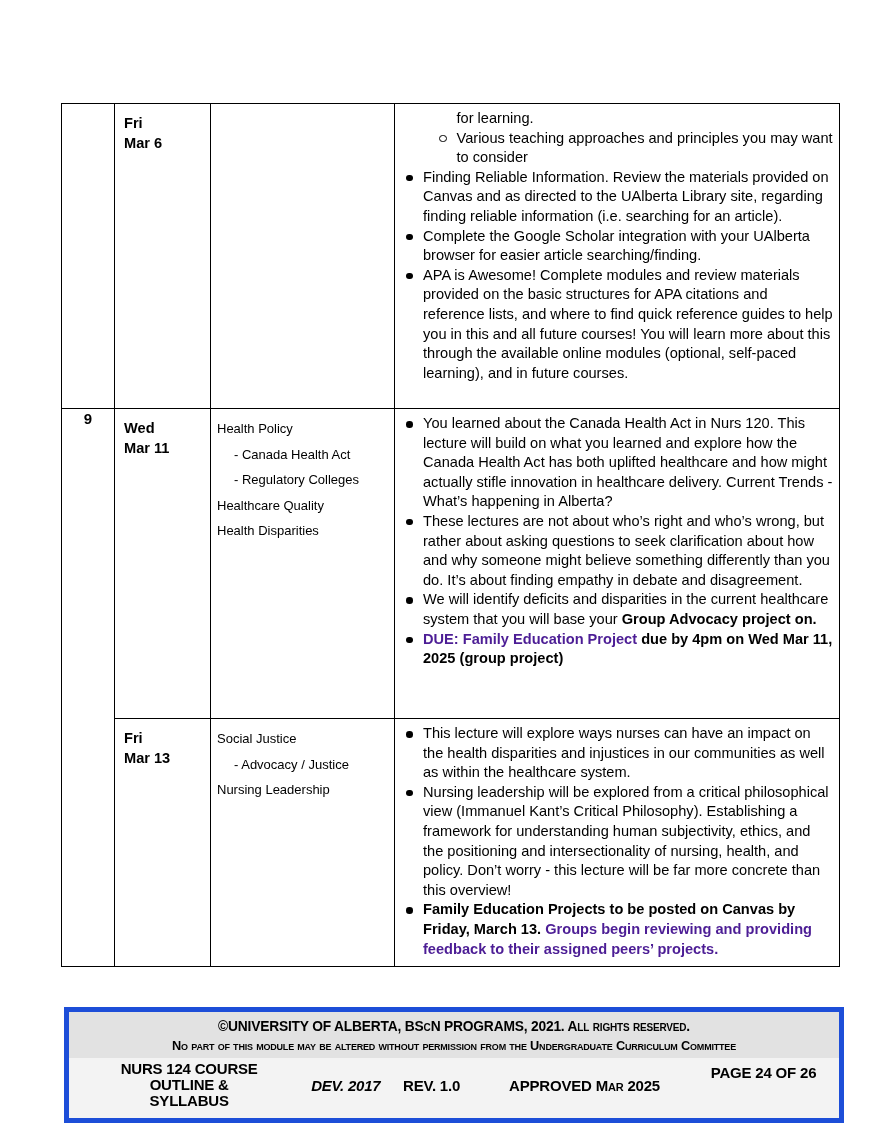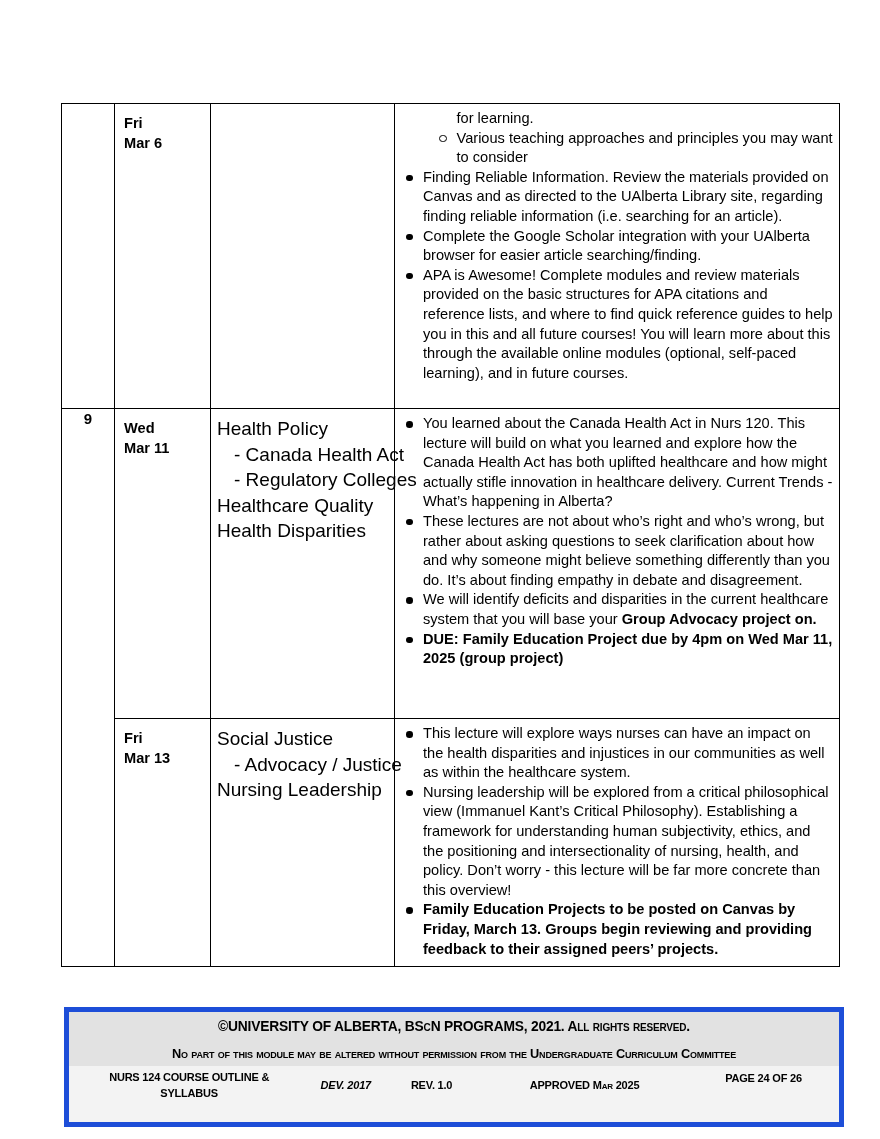--- a/index.html
+++ b/index.html
@@ -21,60 +21,60 @@
   tr.row-h3{height:248px;}
 
   td.col-week{
     text-align:center;vertical-align:middle;
     font-weight:bold;font-size:15px;
   }
   td.col-date{
     font-weight:bold;font-size:14.6px;line-height:20px;
     padding:9px 4px 4px 9px;
   }
-  td.col-topics{font-size:19px;padding:7px 6px 4px 6px;margin-top:32px;}
+  td.col-topics{font-size:13px;padding:7px 6px 4px 6px;margin-top:32px;}
   .topic-line{line-height:25.5px;white-space:nowrap;}
   .topic-line.indent1{padding-left:17px;}
 
   td.col-details{font-size:14.6px;line-height:19.6px;padding:5px 6px 5px 4px;}
   .li{display:flex;align-items:flex-start;}
   .li .marker{flex:0 0 auto;}
   .li.l1 .marker{
     width:6.5px;height:6.5px;border-radius:50%;background:#000;
     margin:7px 10.5px 0 7px;
   }
   .li.l2{margin-left:33px;}
   .li.l2 .marker{
     width:5.5px;height:5.5px;border-radius:50%;background:transparent;
     border:1.5px solid #000;margin:6px 10px 0 7px;
   }
   .li.l2.no-marker .marker{visibility:hidden;}
   .li .txt{flex:1 1 auto;}
   .seg-b{font-weight:bold;}
-  .seg-red{color:#000000;}
+  .seg-red{color:#4c1d95;}
 
   
   .footer{
     position:absolute;left:64px;top:1007px;width:780px;
     border:5px solid #1d4ed8;box-sizing:border-box;
   }
   .footer-top{
     background:#e2e2e2;text-align:center;padding:7px 10px 5px;
   }
   .copyright{
     font-size:13.8px;font-weight:bold;font-variant:small-caps;
     letter-spacing:-0.2px;
   }
   .permission{
     font-size:12.8px;font-weight:bold;font-variant:small-caps;
-    letter-spacing:-0.2px;margin-top:12px;
+    letter-spacing:-0.2px;margin-top:4px;
   }
   .footer-bottom{
     background:#f3f3f3;display:flex;align-items:center;
-    padding:3px 12px 21px;font-weight:bold;font-size:11px;
+    padding:3px 12px 9px;font-weight:bold;font-size:15px;
     letter-spacing:-0.2px;
   }
   .fb-cell{text-align:center;box-sizing:border-box;}
   .fb-title{width:29%;line-height:16px;padding:0 28px;}
   .fb-dev{width:13%;font-style:italic;}
   .fb-rev{width:10%;}
   .fb-approved{width:31%;font-variant:small-caps;}
   .fb-page{width:17%;align-self:flex-start;padding-top:3px;}
 </style>
 </head>

